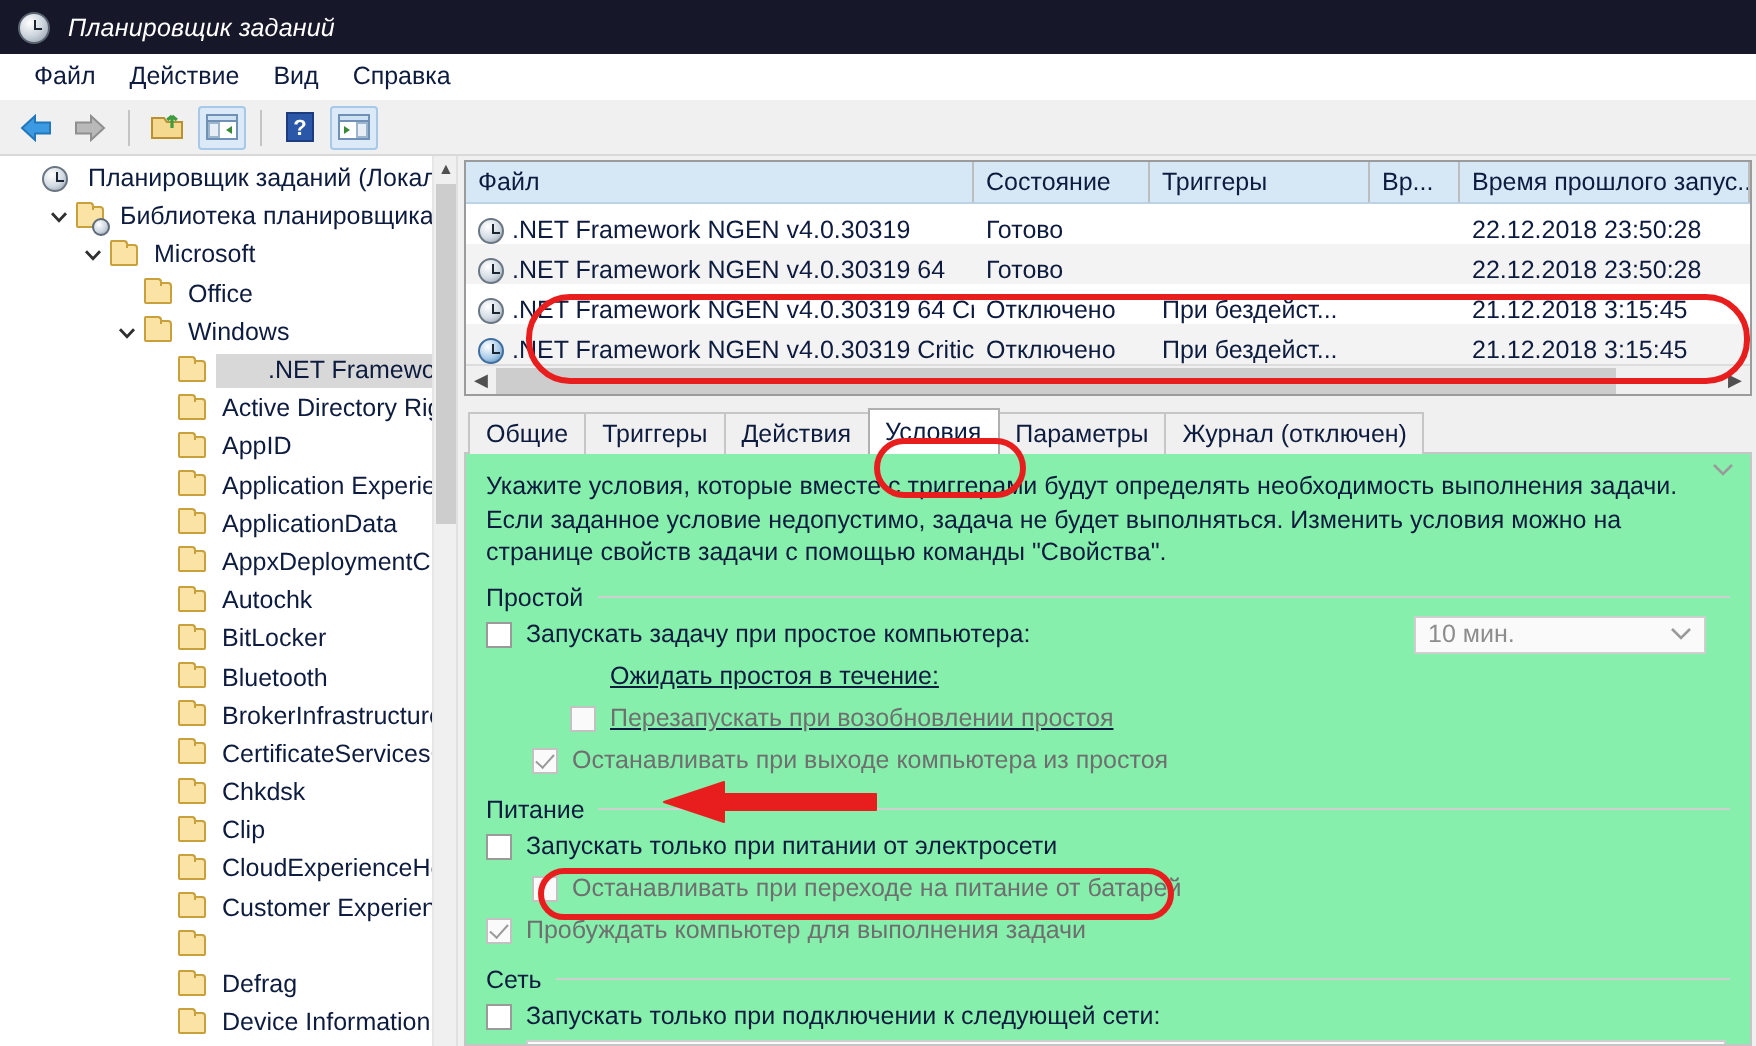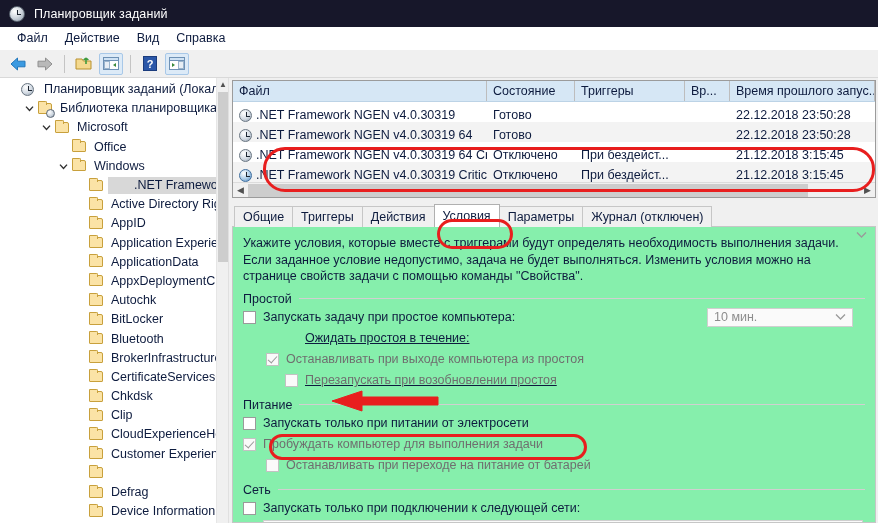--- a/index.html
+++ b/index.html
@@ -21,20 +21,21 @@
   }
 
   
   .titlebar {
     height: 27px;
     background: #17172a;
     display: flex;
     align-items: center;
     padding-left: 9px;
     color: #ffffff;
+    font-style: italic;
   }
   .titlebar .clock-ico {
     width: 16px; height: 16px;
     border-radius: 50%;
     background: radial-gradient(circle at 35% 32%, #ffffff 0%, #cfd6de 48%, #8a97a6 100%);
     border: 1px solid #5a6470;
     position: relative;
     flex: 0 0 auto;
   }
   .titlebar .clock-ico::before {
@@ -760,45 +761,45 @@
                   <span>10 мин.</span>
                   <span class="chev-d"><svg width="11" height="8" viewBox="0 0 11 8">
                       <path d="M1 1.5 L5.5 6 L10 1.5" fill="none" stroke="#9a9a9a" stroke-width="1.3"></path>
                     </svg></span>
                 </span>
               </div>
               <div class="opt-row indent2">
                 <span class="nocb"></span>
                 <span class="opt-label">Ожидать простоя в течение:</span>
               </div>
+              <div class="opt-row indent2">
+                <span class="cb dis"></span>
+                <span class="opt-label dim">Перезапускать при возобновлении простоя</span>
+              </div>
               <div class="opt-row indent1">
                 <span class="cb checked dis"></span>
                 <span class="opt-label dim">Останавливать при выходе компьютера из простоя</span>
-              </div>
-              <div class="opt-row indent2">
-                <span class="cb dis"></span>
-                <span class="opt-label dim">Перезапускать при возобновлении простоя</span>
               </div>
             </div>
             <div class="group">
               <div class="group-head">
                 <span class="gtitle">Питание</span>
                 <span class="gline"></span>
               </div>
               <div class="opt-row">
                 <span class="cb"></span>
                 <span class="opt-label">Запускать только при питании от электросети</span>
               </div>
+              <div class="opt-row indent1">
+                <span class="cb dis"></span>
+                <span class="opt-label dim">Останавливать при переходе на питание от батарей</span>
+              </div>
               <div class="opt-row">
                 <span class="cb checked dis"></span>
                 <span class="opt-label dim">Пробуждать компьютер для выполнения задачи</span>
-              </div>
-              <div class="opt-row indent1">
-                <span class="cb dis"></span>
-                <span class="opt-label dim">Останавливать при переходе на питание от батарей</span>
               </div>
             </div>
             <div class="group">
               <div class="group-head">
                 <span class="gtitle">Сеть</span>
                 <span class="gline"></span>
               </div>
               <div class="opt-row">
                 <span class="cb"></span>
                 <span class="opt-label">Запускать только при подключении к следующей сети:</span>

